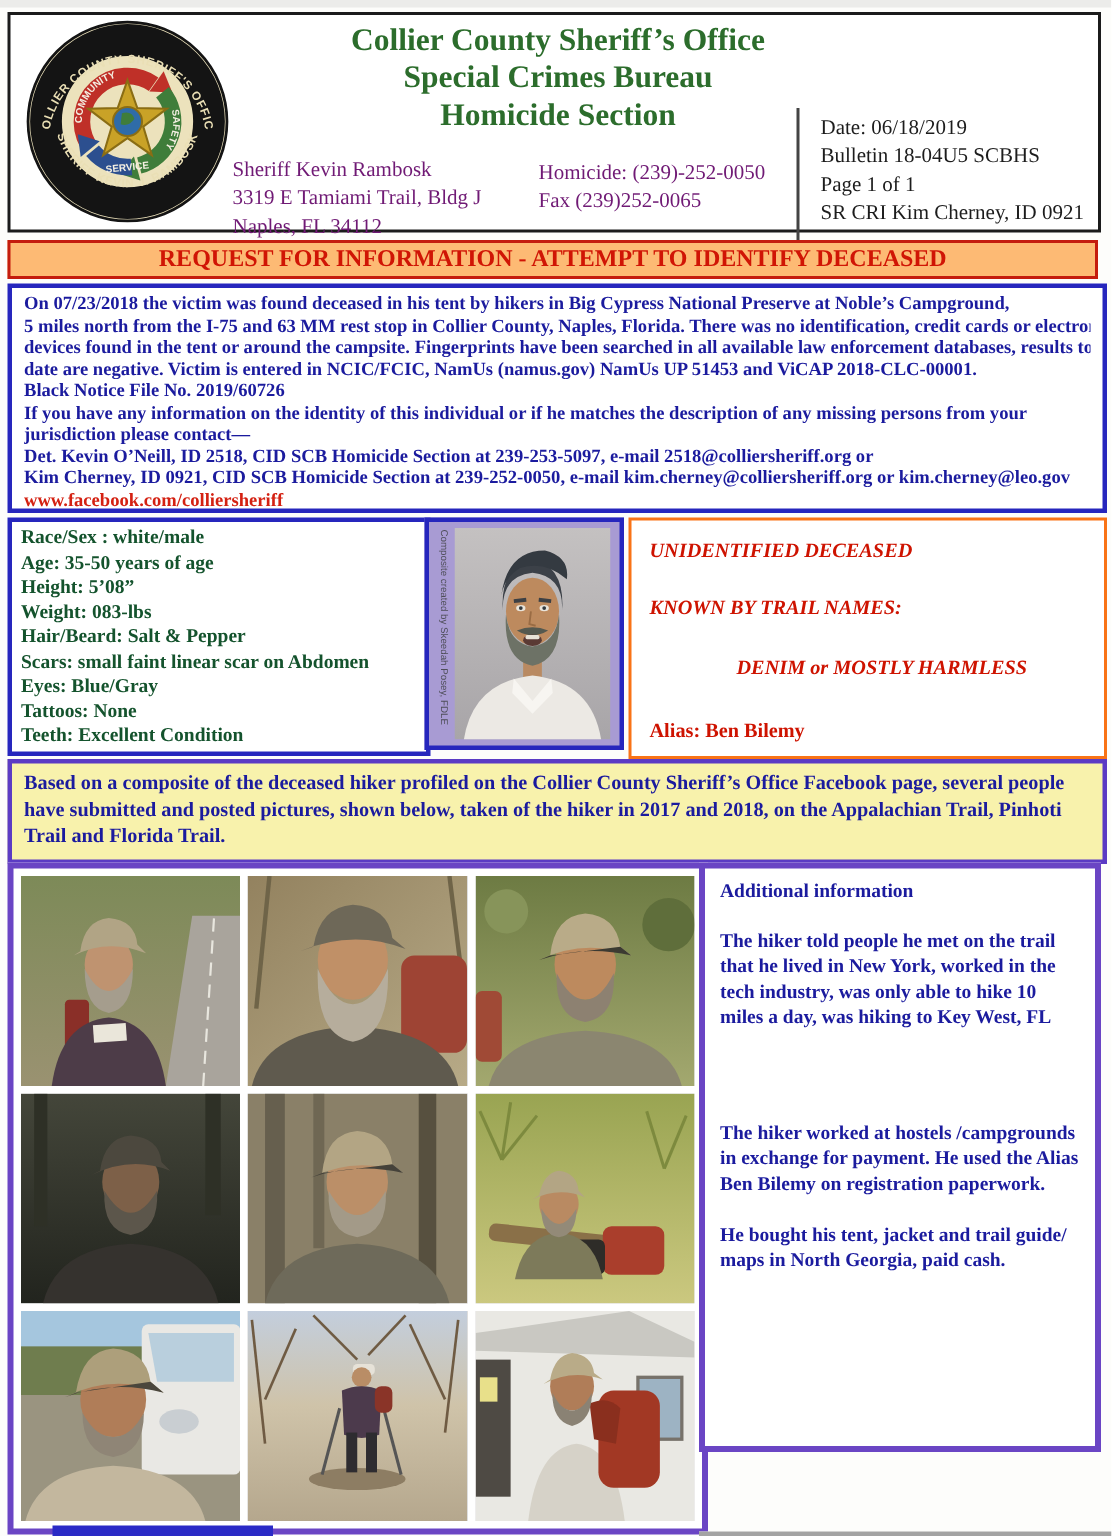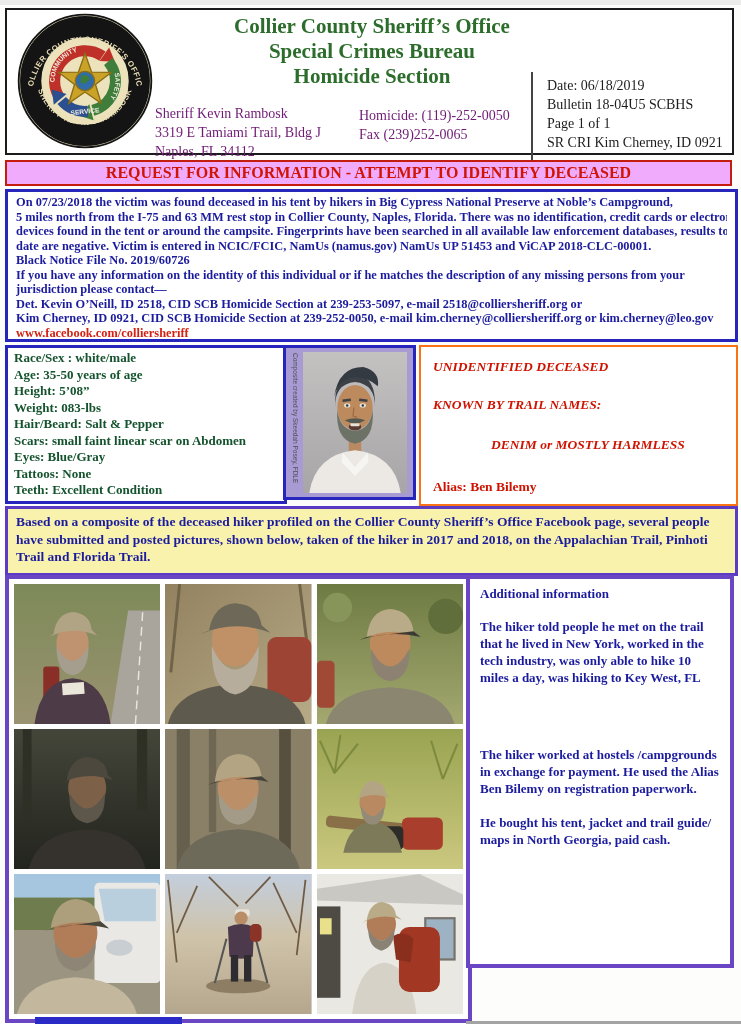--- a/index.html
+++ b/index.html
@@ -13,21 +13,21 @@
   .title-block{position:absolute;left:150px;top:4px;width:430px;text-align:center;
                color:#2c6d2c;font-weight:bold;font-size:21px;line-height:25px;}
   .contact{position:absolute;top:94px;font-size:14px;line-height:19px;color:#701a75;}
   .contact.addr{left:148px;}
   .contact.phones{left:352px;top:96px;}
   .meta-block{position:absolute;left:524px;top:62px;width:198px;height:86px;
               border-left:2px solid #444;padding:4px 0 0 14px;font-size:14px;line-height:19px;color:#1c1c1c;}
 
   
   .req-banner{position:absolute;left:5px;top:160px;width:723px;height:22px;border:2px solid #c41c0e;
-              background:#f0abfc;text-align:center;color:#d01505;font-weight:bold;font-size:16px;line-height:22px;}
+              background:#fdba74;text-align:center;color:#d01505;font-weight:bold;font-size:16px;line-height:22px;}
 
   
   .summary{position:absolute;left:5px;top:189px;width:711px;height:141px;border:3px solid #2626bd;background:#fff;
            padding:3px 8px;color:#1b1b9e;font-weight:bold;font-size:12.4px;}
   .summary .ln{white-space:nowrap;overflow:hidden;line-height:14.5px;}
   .fb-link{color:#d42112;}
 
   
   .attrs{position:absolute;left:5px;top:345px;width:264px;height:149px;border:3px solid #2626bd;background:#fff;
          padding:2px 6px;color:#14532d;font-weight:bold;font-size:13px;}
@@ -115,21 +115,21 @@
       <div>Special Crimes Bureau</div>
       <div>Homicide Section</div>
     </div>
 
     <div class="contact addr">
       <div>Sheriff Kevin Rambosk</div>
       <div>3319 E Tamiami Trail, Bldg J</div>
       <div>Naples, FL 34112</div>
     </div>
     <div class="contact phones">
-      <div>Homicide: (119)-252-0050</div>
+      <div>Homicide: (239)-252-0050</div>
       <div>Fax  (239)252-0065</div>
     </div>
     <div class="meta-block">
       <div>Date:  06/18/2019</div>
       <div>Bulletin 18-04U5 SCBHS</div>
       <div>Page 1 of 1</div>
       <div>SR CRI Kim Cherney, ID 0921</div>
     </div>
   </div>
 

